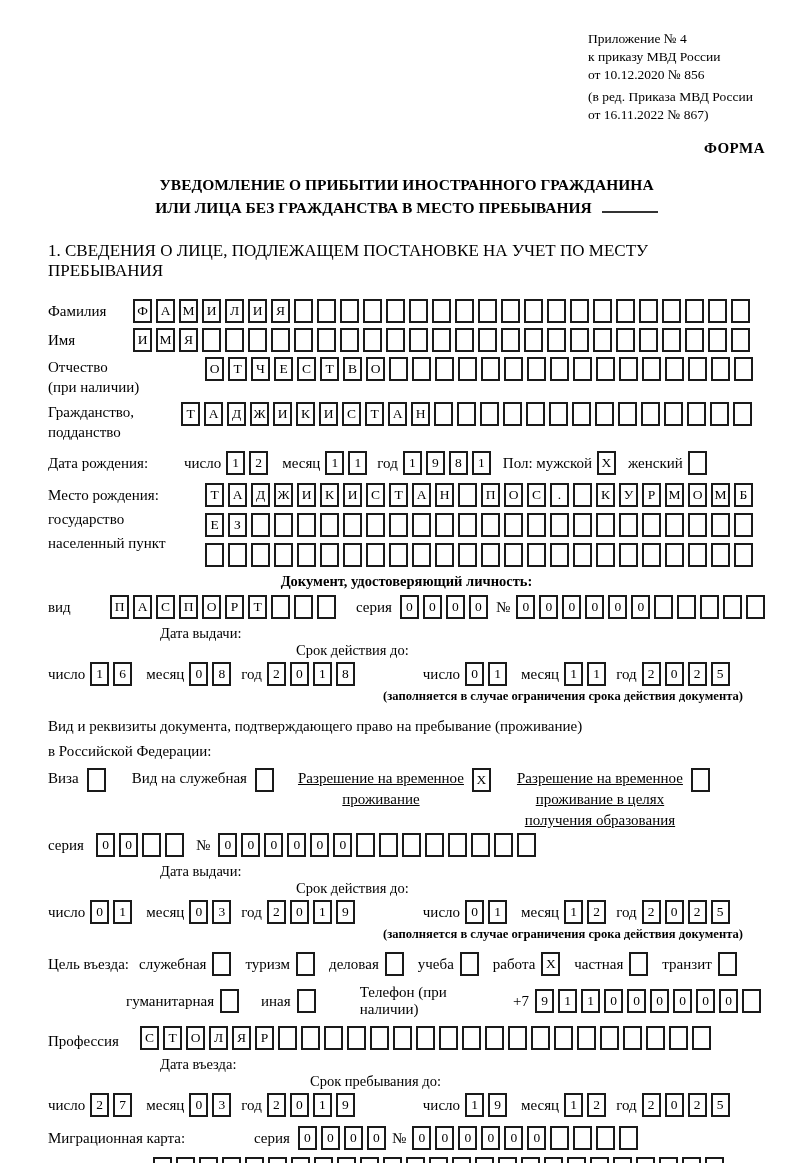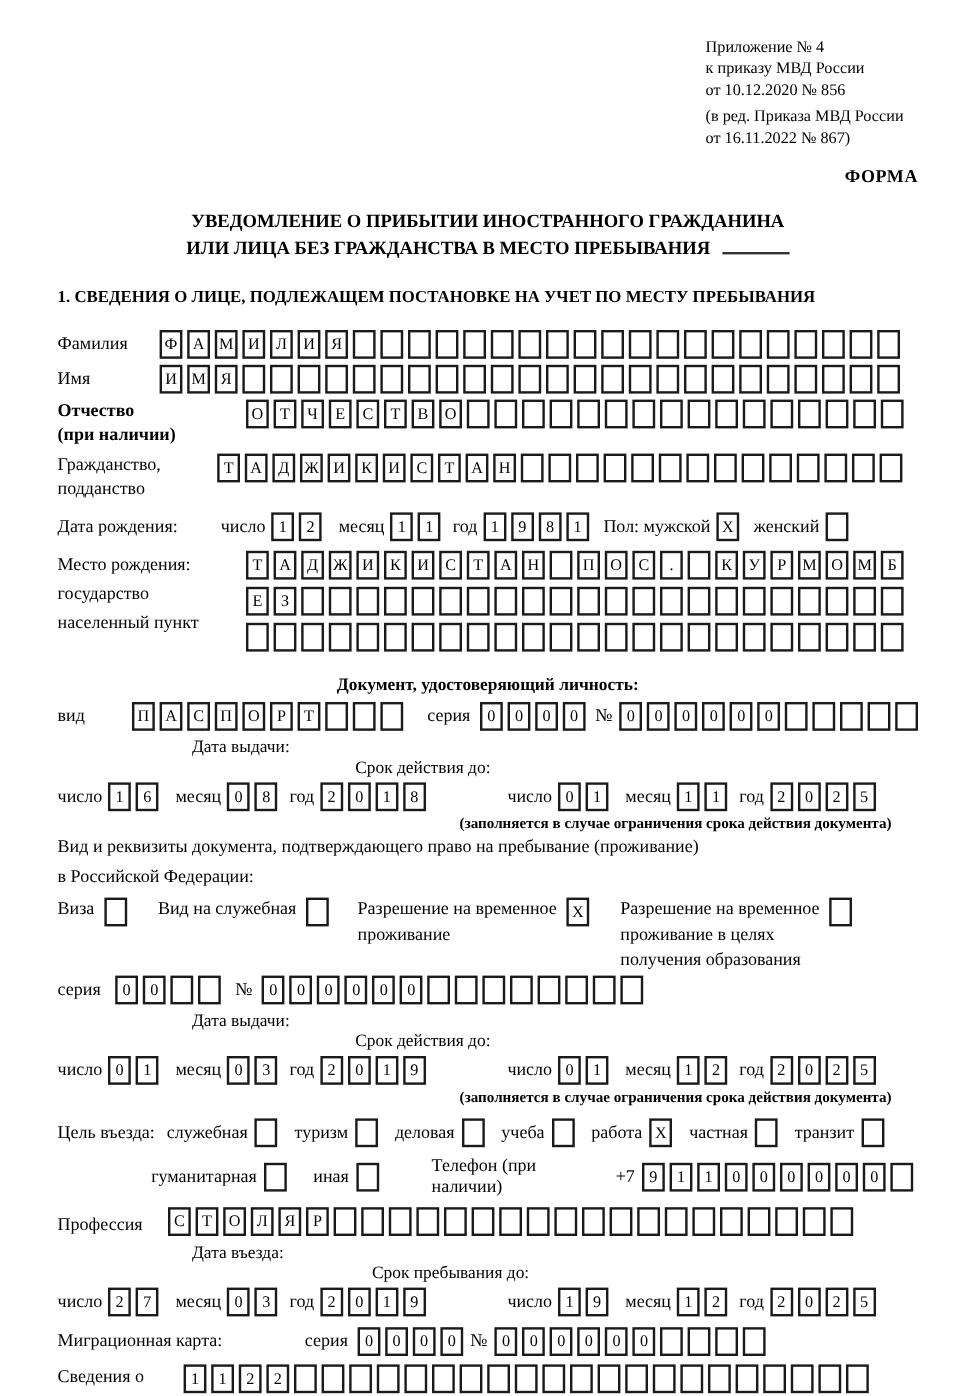--- a/index.html
+++ b/index.html
@@ -8,21 +8,21 @@
   .page{box-sizing:border-box;width:800px;height:1163px;padding:30px 35px 0 48px;}
 
   
   .hdr{margin-left:540px;font-size:13.5px;line-height:18px;}
   .hdr .gap{height:4px;}
   .forma{text-align:right;font-weight:bold;font-size:15px;margin-top:16px;letter-spacing:.5px;}
 
   
   .title{font-weight:bold;text-align:center;font-size:15.5px;line-height:23px;margin-top:16px;}
   .blank-line{display:inline-block;width:56px;border-bottom:2px solid #333;margin-left:10px;height:14px;}
-  .sec-heading{font-weight:bold;font-size:14px;margin-top:22px;}
+  .sec-heading{font-weight:normal;font-size:17px;margin-top:22px;}
 
   
   .frow{display:flex;align-items:center;margin-top:5px;}
   .frow.start{align-items:flex-start;}
   .flabel{flex:none;}
   .cells{display:inline-flex;flex:none;}
   .cell{box-sizing:content-box;flex:none;width:15px;height:20px;border:2px solid #1a1a1a;
         margin-right:4px;display:inline-flex;align-items:center;justify-content:center;
         font-size:13.5px;background:#fff;}
   .lbl2{line-height:20px;}
@@ -32,27 +32,27 @@
 
   .date-hdrs{display:flex;font-size:14.5px;margin-top:6px;flex-direction:column;}
   .dh-left{margin-left:112px;}
   .dh-right{margin-left:248px;}
   .date-row{display:flex;align-items:center;margin-top:3px;}
   .dl{margin-right:5px;}
   .ml{margin-left:10px;}
   .right-group{margin-left:64px;display:inline-flex;align-items:center;}
   .note{font-size:12.6px;font-weight:bold;margin-top:3px;margin-left:335px;}
 
-  .intro{line-height:25px;}
+  .intro{margin-top:10px;line-height:25px;}
 
   .visa-row{display:flex;align-items:flex-start;margin-top:4px;}
   .vr-group{display:inline-flex;align-items:flex-start;}
   .vr-group .cell{margin-left:8px;}
   .vr-text{line-height:21px;}
-  .center{}
+  .center{text-align:center;text-decoration:underline;}
 
   .purpose-row{display:flex;align-items:center;margin-top:10px;flex-wrap:nowrap;}
   .p-opt{display:inline-flex;align-items:center;margin-left:10px;}
   .p-opt .lab{margin-right:6px;}
 
   .label-block{flex:none;line-height:24px;}
   .rep-labels{line-height:22px;}
 </style>
 </head>
 <body>
@@ -136,21 +136,21 @@
         <span class="cell"></span>
         <span class="cell"></span>
         <span class="cell"></span>
         <span class="cell"></span>
         <span class="cell"></span>
         <span class="cell"></span>
       </span>
   </div>
 
   <div class="frow start">
-    <span class="flabel lbl2" style="width:157px;font-weight:bold;">
+    <span class="flabel lbl2" style="width:157px;">
       <span>Отчество</span><br><span>(при наличии)</span>
     </span>
     <span class="cells">
         <span class="cell">О</span>
         <span class="cell">Т</span>
         <span class="cell">Ч</span>
         <span class="cell">Е</span>
         <span class="cell">С</span>
         <span class="cell">Т</span>
         <span class="cell">В</span>
@@ -317,21 +317,21 @@
           <span class="cell"></span>
           <span class="cell"></span>
           <span class="cell"></span>
           <span class="cell"></span>
           <span class="cell"></span>
           <span class="cell"></span>
         </div>
     </div>
   </div>
 
-  <div class="doc-heading" style="margin-top:15px;">Документ, удостоверяющий личность:</div>
+  <div class="doc-heading" style="margin-top:2px;">Документ, удостоверяющий личность:</div>
 
   <div class="frow">
     <span class="flabel" style="width:62px;">вид</span>
     <span class="cells">
         <span class="cell">П</span>
         <span class="cell">А</span>
         <span class="cell">С</span>
         <span class="cell">П</span>
         <span class="cell">О</span>
         <span class="cell">Р</span>

